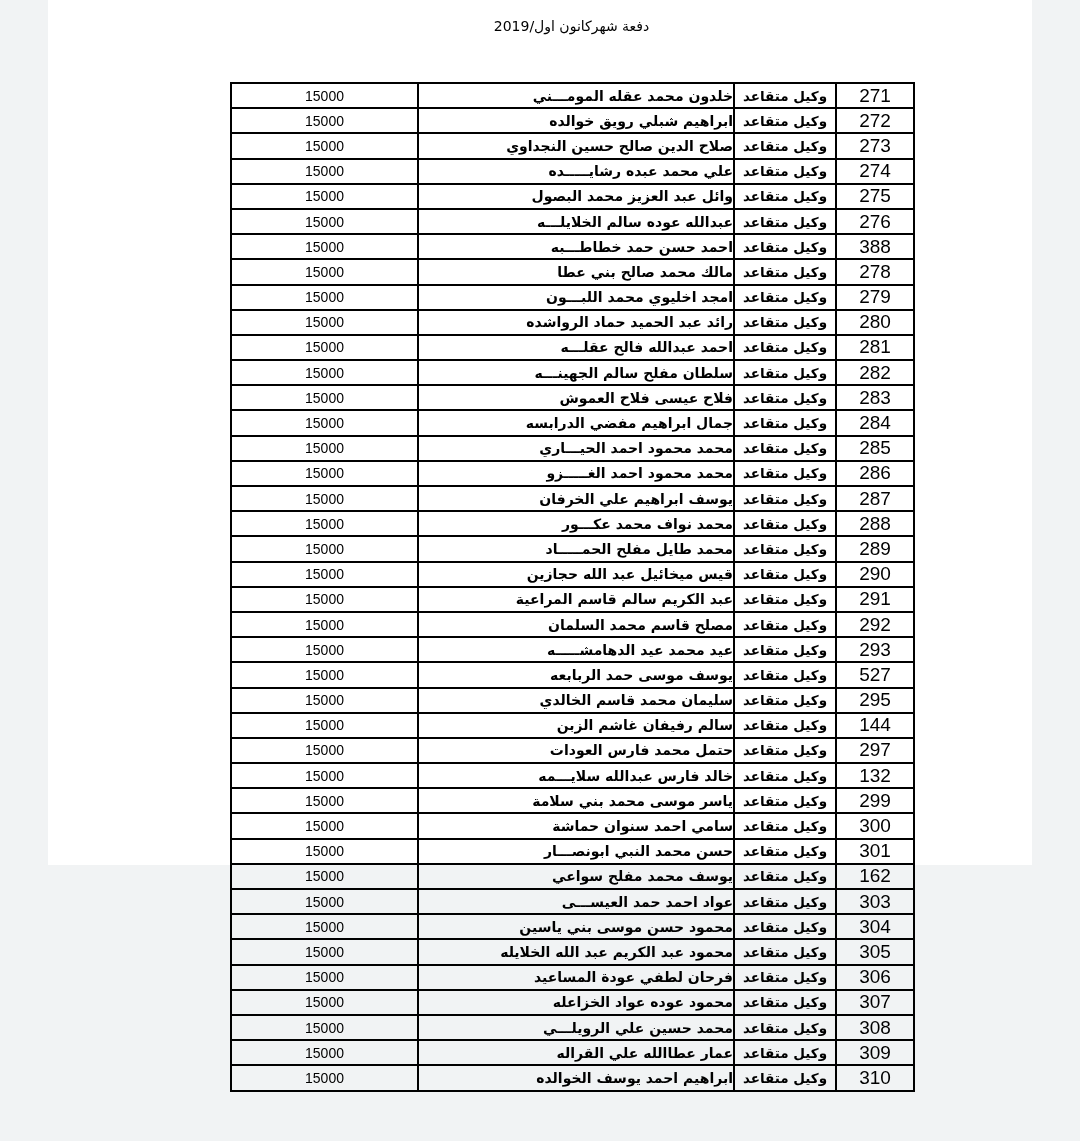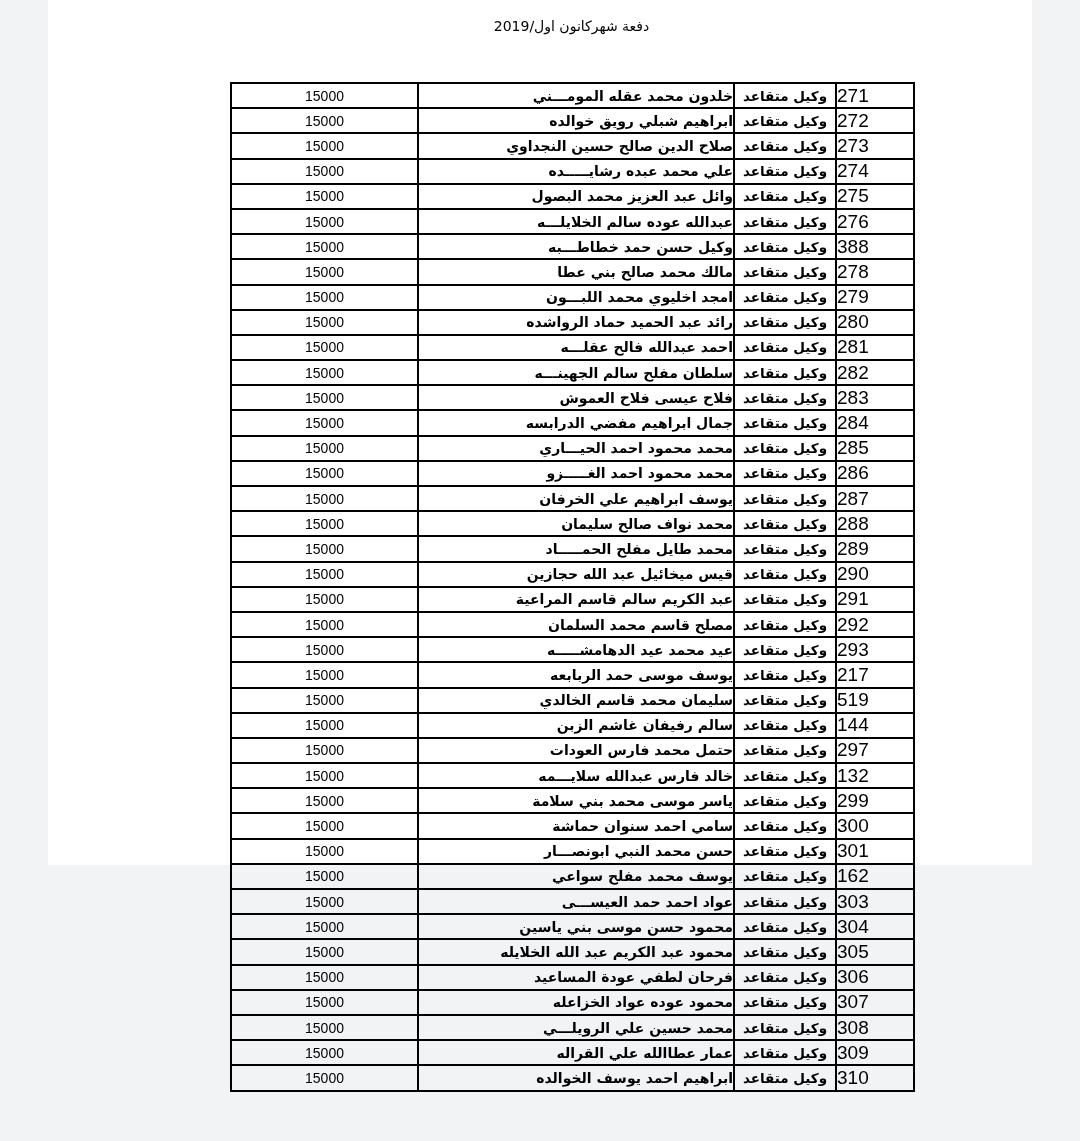--- a/index.html
+++ b/index.html
@@ -66,20 +66,21 @@
     direction: rtl;
     text-align: center;
     font-family: "DejaVu Sans", sans-serif;
     font-weight: bold;
     font-size: 13.5px;
     border-radius: 8px;
   }
   td.num {
     font-family: "Liberation Sans", sans-serif;
     font-size: 19px;
+    text-align: center;
     direction: ltr;
   }
 </style>
 </head>
 <body>
 
 <div class="page">
   <div class="doc-title">دفعة شهركانون اول/2019</div>
 
   <table class="payments">
@@ -127,21 +128,21 @@
 
   <tr>
     <td class="amount">15000</td>
     <td class="name">عبدالله عوده سالم الخلايلـــه</td>
     <td class="rank">وكيل متقاعد</td>
     <td class="num">276</td>
   </tr>
 
   <tr>
     <td class="amount">15000</td>
-    <td class="name">وكيل حسن حمد خطاطـــبه</td>
+    <td class="name">احمد حسن حمد خطاطـــبه</td>
     <td class="rank">وكيل متقاعد</td>
     <td class="num">388</td>
   </tr>
 
   <tr>
     <td class="amount">15000</td>
     <td class="name">مالك محمد صالح بني عطا</td>
     <td class="rank">وكيل متقاعد</td>
     <td class="num">278</td>
   </tr>
@@ -204,21 +205,21 @@
 
   <tr>
     <td class="amount">15000</td>
     <td class="name">يوسف ابراهيم علي الخرفان</td>
     <td class="rank">وكيل متقاعد</td>
     <td class="num">287</td>
   </tr>
 
   <tr>
     <td class="amount">15000</td>
-    <td class="name">محمد نواف صالح سليمان</td>
+    <td class="name">محمد نواف محمد عكـــور</td>
     <td class="rank">وكيل متقاعد</td>
     <td class="num">288</td>
   </tr>
 
   <tr>
     <td class="amount">15000</td>
     <td class="name">محمد طايل مفلح الحمـــــاد</td>
     <td class="rank">وكيل متقاعد</td>
     <td class="num">289</td>
   </tr>
@@ -248,28 +249,28 @@
     <td class="amount">15000</td>
     <td class="name">عيد محمد عيد الدهامشـــــه</td>
     <td class="rank">وكيل متقاعد</td>
     <td class="num">293</td>
   </tr>
 
   <tr>
     <td class="amount">15000</td>
     <td class="name">يوسف موسى حمد الربابعه</td>
     <td class="rank">وكيل متقاعد</td>
-    <td class="num">217</td>
+    <td class="num">527</td>
   </tr>
 
   <tr>
     <td class="amount">15000</td>
     <td class="name">سليمان محمد قاسم الخالدي</td>
     <td class="rank">وكيل متقاعد</td>
-    <td class="num">519</td>
+    <td class="num">295</td>
   </tr>
 
   <tr>
     <td class="amount">15000</td>
     <td class="name">سالم رفيفان غاشم الزبن</td>
     <td class="rank">وكيل متقاعد</td>
     <td class="num">144</td>
   </tr>
 
   <tr>

